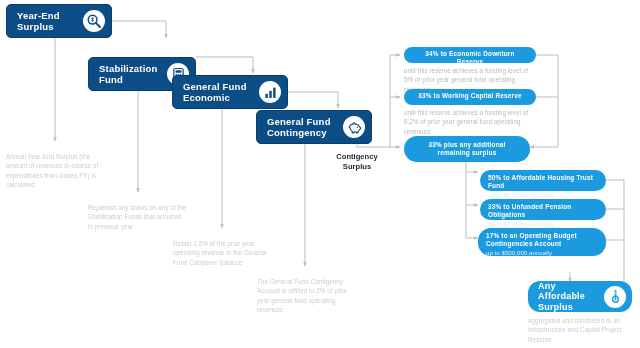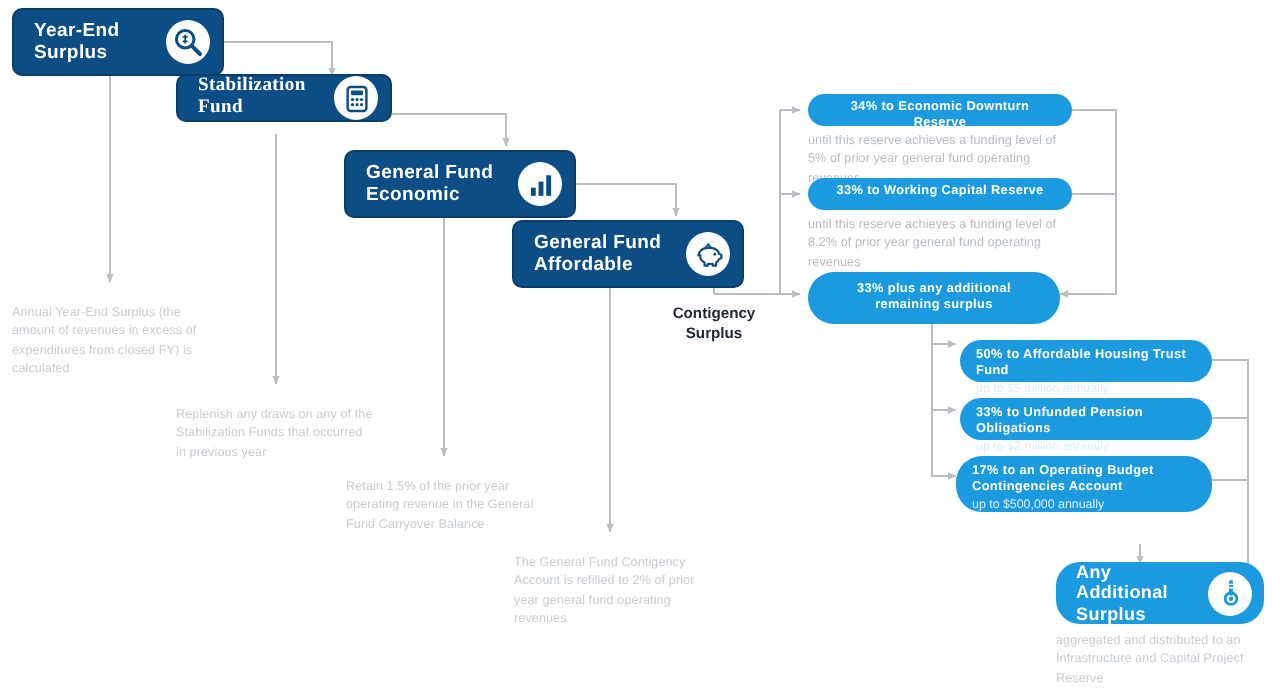--- a/index.html
+++ b/index.html
@@ -189,21 +189,21 @@
     </span>
     <span class="disc">
       <svg width="16" height="16" viewBox="0 0 16 16">
         <circle cx="6.6" cy="6.6" r="4.4" fill="none" stroke="#0d4d86" stroke-width="1.5"></circle>
         <path d="M6.6 4.4 v4.4 M5.3 5.4 h2.5 M5.3 7.7 h2.5" stroke="#0d4d86" stroke-width=".9" fill="none"></path>
         <path d="M9.9 9.9 L14 14" stroke="#0d4d86" stroke-width="2" stroke-linecap="round"></path>
       </svg>
     </span>
   </div>
 
-  <div class="node navy" style="left:88px; top:37px; width:108px; height:24px;font-family:Liberation Serif, serif;">
+  <div class="node navy" style="left:88px; top:57px; width:108px; height:34px;">
     <span class="label">
       <span>Stabilization</span><br>
       <span>Fund</span>
     </span>
     <span class="disc">
       <svg width="15" height="15" viewBox="0 0 16 16">
         <rect x="3" y="1.6" width="10" height="12.8" rx="1.6" fill="none" stroke="#0d4d86" stroke-width="1.3"></rect>
         <rect x="4.8" y="3.4" width="6.4" height="2.6" rx=".5" fill="#0d4d86"></rect>
         <circle cx="5.6" cy="8.3" r=".85" fill="#0d4d86"></circle>
         <circle cx="8" cy="8.3" r=".85" fill="#0d4d86"></circle>
@@ -225,21 +225,21 @@
         <rect x="2.6" y="9.4" width="2.6" height="4.4" fill="#0d4d86"></rect>
         <rect x="6.7" y="6.2" width="2.6" height="7.6" fill="#0d4d86"></rect>
         <rect x="10.8" y="2.8" width="2.6" height="11" fill="#0d4d86"></rect>
       </svg>
     </span>
   </div>
 
   <div class="node navy" style="left:256px; top:110px; width:116px; height:34px;">
     <span class="label">
       <span>General Fund</span><br>
-      <span>Affordable</span>
+      <span>Contingency</span>
     </span>
     <span class="disc">
       <svg width="15" height="15" viewBox="0 0 16 16">
         <path d="M2.4 8.2 a5 4 0 0 1 5-4 h1.4 a5 4 0 0 1 4.6 3.2 l1.2 .5 v1.8 l-1.2 .4 a5 4 0 0 1-1.6 2 v1.6 h-1.8 v-1 a6 4 0 0 1-2.6 0 v1 h-1.8 v-1.7 a5 4 0 0 1-2.2-3.8 z" fill="none" stroke="#0d4d86" stroke-width="1.15" stroke-linejoin="round"></path>
         <circle cx="11.1" cy="7.6" r=".75" fill="#0d4d86"></circle>
         <path d="M6 4.3 l1.6-2 1.7 2" fill="none" stroke="#0d4d86" stroke-width="1.05"></path>
       </svg>
     </span>
   </div>
 
@@ -278,21 +278,21 @@
   <div class="node cyan leftal" style="left:478px; top:228px; width:128px; height:28px; padding:4px 8px;">
     <span class="label">
       <span>17% to an Operating Budget</span><br>
       <span>Contingencies Account</span>
     </span>
     <span class="sub">up to $500,000 annually</span>
   </div>
 
   <div class="node final" style="left:528px; top:281px; width:104px; height:31px;">
     <span class="label">
-      <span>Any Additional</span><br>
+      <span>Any Affordable</span><br>
       <span>Surplus</span>
     </span>
     <span class="disc">
       <svg width="15" height="15" viewBox="0 0 16 16">
         <path d="M8 2.2 v6.2" stroke="#1c9ae0" stroke-width="2.2" stroke-linecap="round" fill="none"></path>
         <circle cx="8" cy="11" r="3.1" fill="none" stroke="#1c9ae0" stroke-width="1.5"></circle>
         <circle cx="8" cy="11" r="1.2" fill="#1c9ae0"></circle>
         <path d="M6.2 3.4 h3.6 M6.2 5.2 h3.6" stroke="#ffffff" stroke-width=".7"></path>
       </svg>
     </span>

